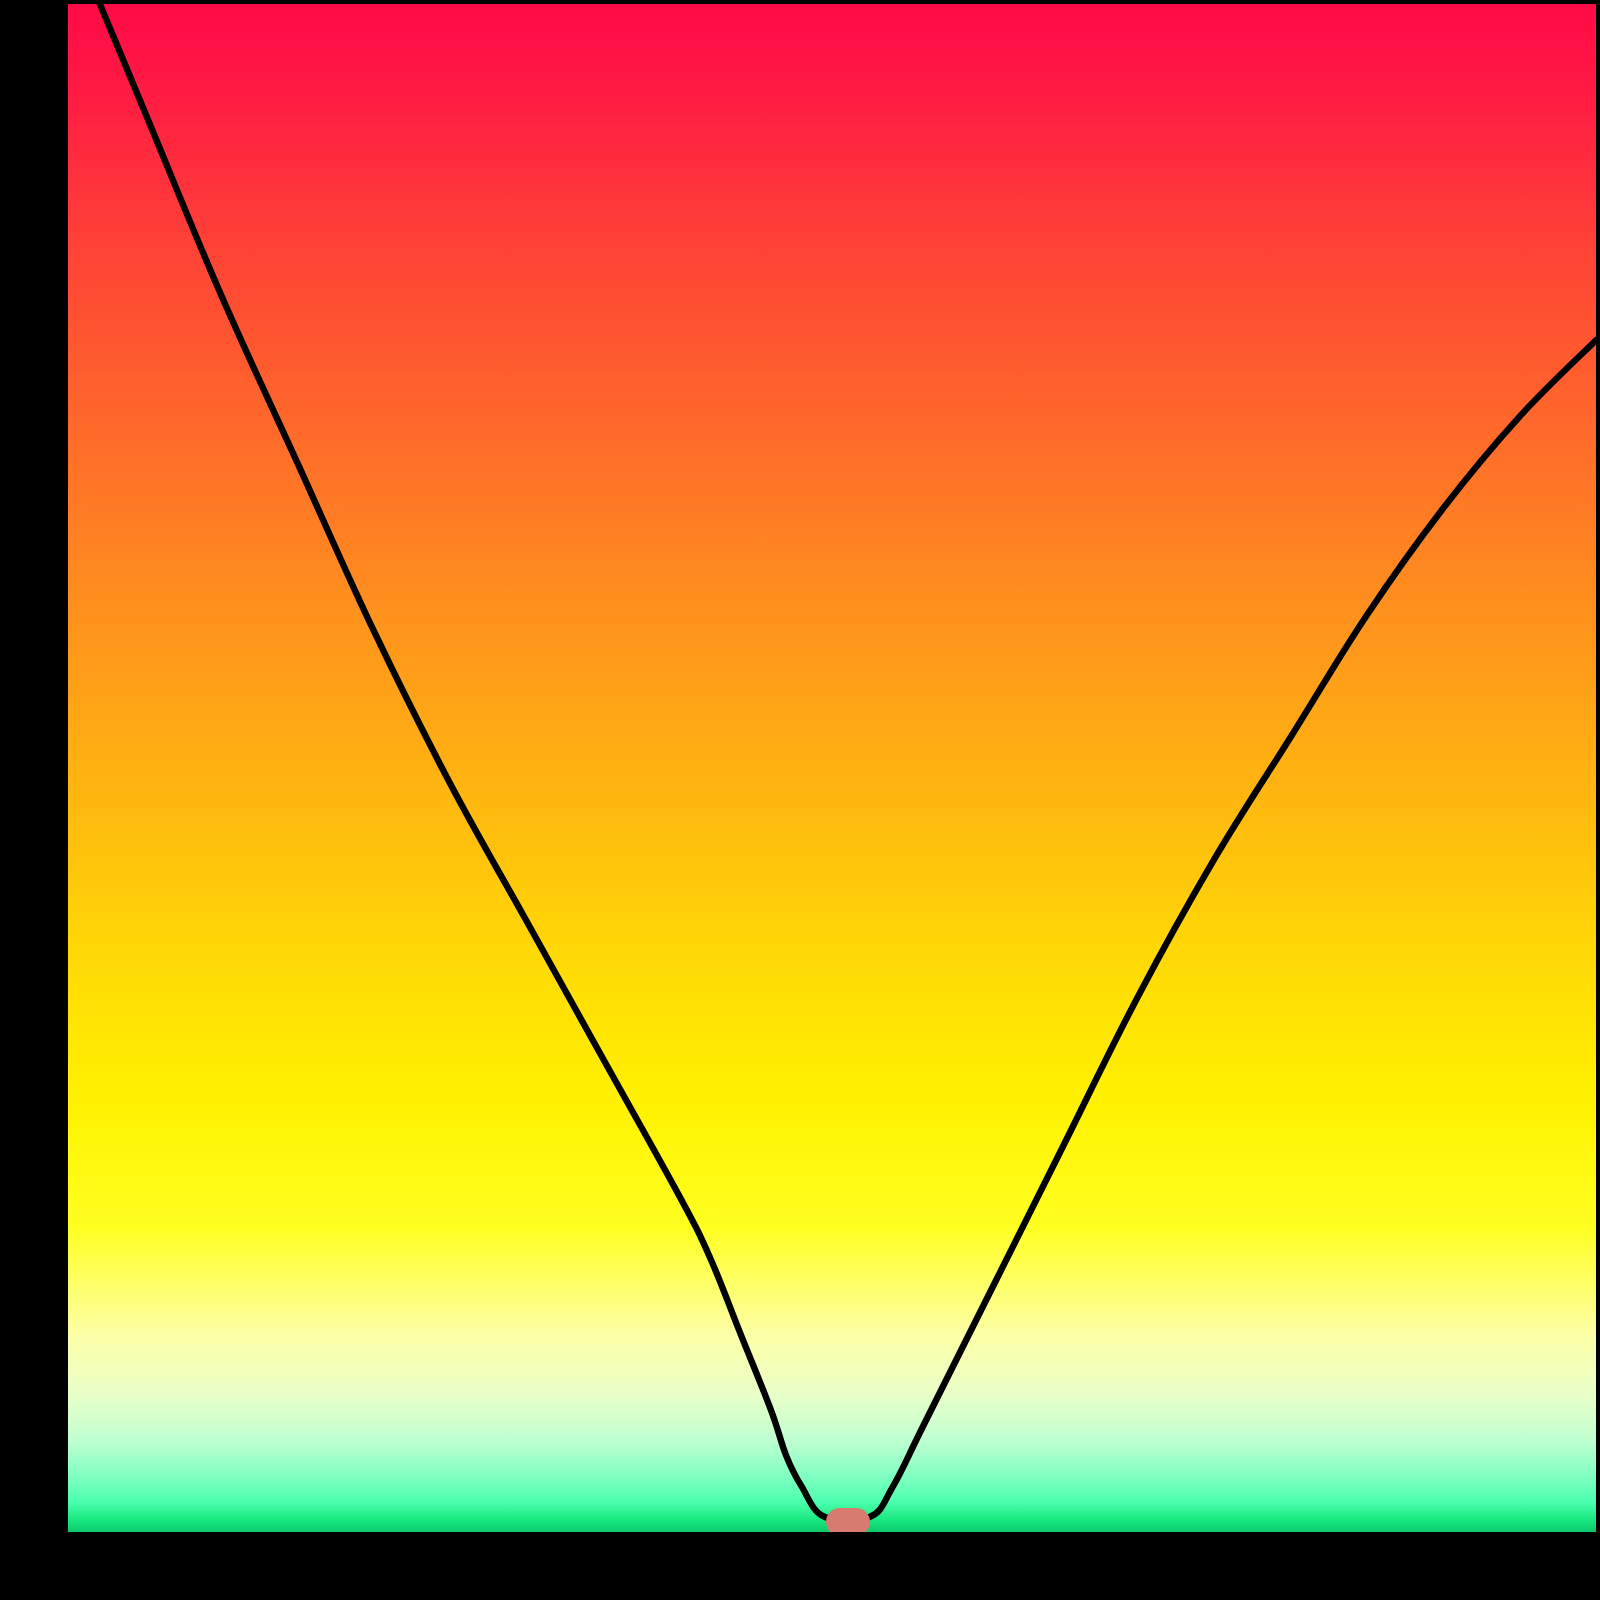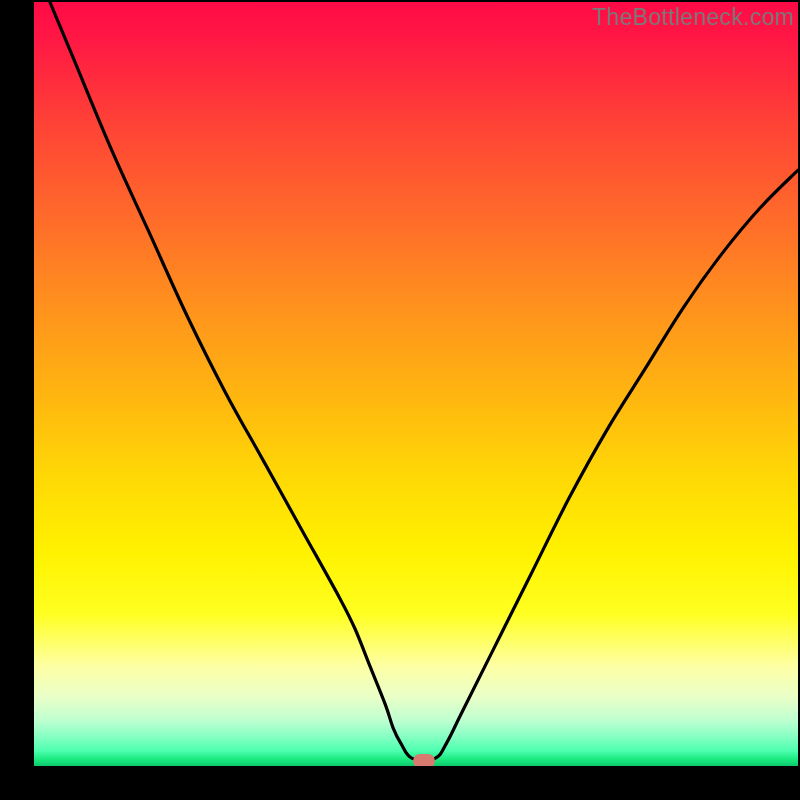--- a/index.html
+++ b/index.html
@@ -79,14 +79,13 @@
   <div class="plot-area">
     <div class="gradient-bg"></div>
 
     <svg class="curve-svg" viewBox="0 0 764 764" preserveAspectRatio="none">
       <path id="curve-path" fill="none" stroke="#000" stroke-width="3.2" stroke-linecap="round" d="M 0 -38.200000000000045 C 6.876 -21.697600000000033, 24.448 20.475200000000015, 38.2 53.48000000000002 C 51.952000000000005 86.48480000000002, 62.64800000000001 113.53039999999996, 76.4 145.15999999999997 C 90.152 176.78959999999998, 100.848 198.94560000000004, 114.6 229.20000000000005 C 128.352 259.4544000000001, 139.048 284.36080000000004, 152.8 313.24 C 166.55200000000002 342.1192, 177.248 363.5112, 191 389.64 C 204.752 415.7688, 215.44799999999998 433.64639999999997, 229.2 458.4 C 242.952 483.1536, 253.64799999999997 502.40639999999996, 267.4 527.16 C 281.152 551.9136, 295.97360000000003 578.0423999999999, 305.6 595.92 C 315.2264 613.7976, 315.37919999999997 614.1032, 320.88 626.48 C 326.3808 638.8568, 330.6592 650.928, 336.16 664.68 C 341.66080000000005 678.4319999999999, 347.3144 691.8783999999999, 351.44 702.88 C 355.5656 713.8816, 356.32959999999997 718.924, 359.08 725.8 C 361.8304 732.6759999999999, 363.282 735.5792, 366.71999999999997 741.08 C 370.15799999999996 746.5808000000001, 371.9916 753.6096, 378.18 756.36 C 384.3684 759.1104, 394.9116 759.1104, 401.1 756.36 C 407.2884 753.6096, 407.7468 749.3312000000001, 412.56 741.08 C 417.3732 732.8288, 419.58880000000005 727.0224, 427.84000000000003 710.52 C 436.0912 694.0176, 446.0232 674.1536, 458.4 649.4 C 470.7768 624.6464, 482.848 600.504, 496.6 573 C 510.35200000000003 545.496, 521.048 522.7288, 534.8 496.6 C 548.5519999999999 470.4712, 559.2479999999999 451.2184, 573 427.84 C 586.7520000000001 404.4616, 597.4480000000001 388.72319999999996, 611.2 366.71999999999997 C 624.952 344.7168, 635.648 326.228, 649.4 305.6 C 663.1519999999999 284.97200000000004, 673.8480000000001 269.9976, 687.6 252.11999999999995 C 701.352 234.24239999999995, 712.048 221.4072, 725.8 206.27999999999997 C 739.5519999999999 191.15279999999996, 757.124 174.95599999999993, 764 168.07999999999993"></path>
     </svg>
 
     <div id="marker" class="marker" style="left: 378.64px; top: 752.416px; background: rgb(215, 122, 111);"></div>
   </div>
 
-  <div class="watermark">TheBottleneck.com</div>
 </div>
 
 </body></html>

